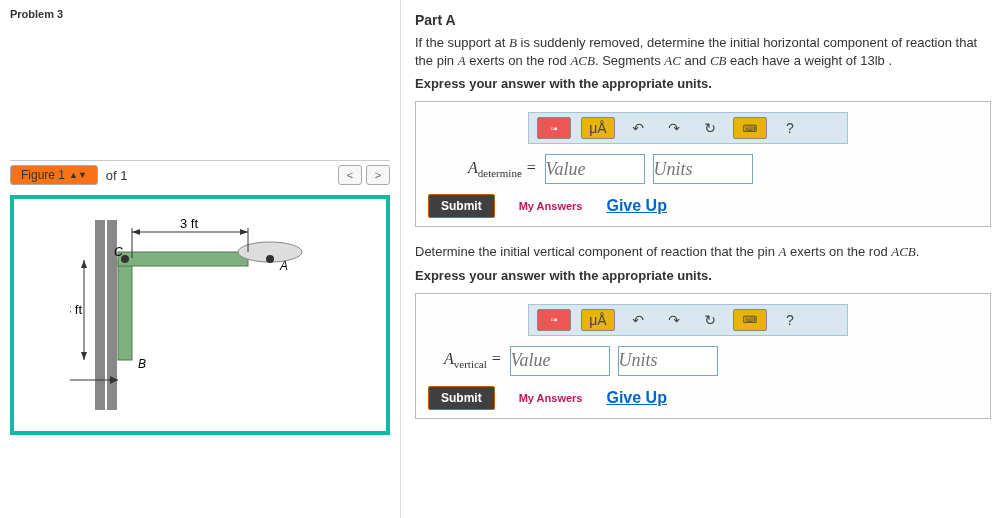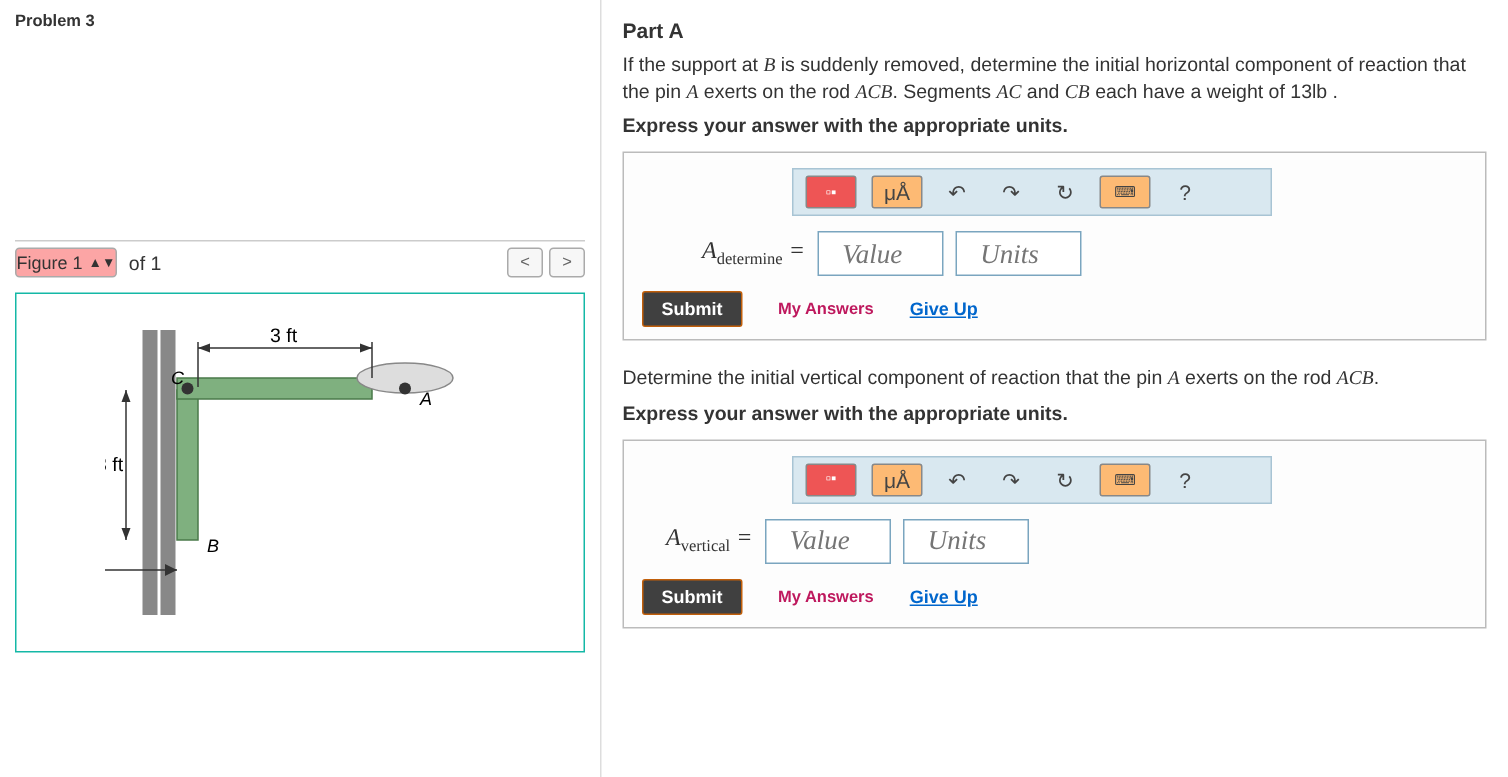--- a/index.html
+++ b/index.html
@@ -2,42 +2,42 @@
 <html><head>
 <meta charset="utf-8">
 <style>
   * { box-sizing: border-box; margin: 0; padding: 0; }
   body { font-family: Arial, sans-serif; font-size: 13px; color: #333; background: #fff; width: 1005px; height: 518px; overflow: hidden; }
   .layout { display: flex; width: 100%; height: 100%; }
   .left { width: 400px; padding: 8px 10px; }
   .right { flex: 1; padding: 8px 14px; border-left: 1px solid #ddd; }
   .prob-title { font-size: 11px; font-weight: bold; margin-bottom: 140px; }
   .fig-bar { display: flex; align-items: center; gap: 8px; border-top: 1px solid #ccc; padding: 4px 0; }
-  .fig-btn { border: 1px solid #aaa; border-radius: 3px; background: #fca5a5; padding: 2px 0; font-size: 12px; display: flex; align-items: center; gap: 4px; }
+  .fig-btn { border: 1px solid #aaa; border-radius: 3px; background: #f97316; padding: 2px 10px; font-size: 12px; display: flex; align-items: center; gap: 4px; }
   .nav-btn { border: 1px solid #aaa; border-radius: 3px; background: #f7f7f7; width: 24px; height: 20px; font-size: 11px; color: #666; display: flex; align-items: center; justify-content: center; }
   .nav-group { margin-left: auto; display: flex; gap: 4px; }
-  .figure-area { border: 1px solid #14b8a6; padding: 6px; margin-top: 6px; height: 240px; display:flex; align-items:center; justify-content:center; }
+  .figure-area { border: 4px solid #14b8a6; padding: 6px; margin-top: 6px; height: 240px; display:flex; align-items:center; justify-content:center; }
   .part-title { font-weight: bold; font-size: 14px; margin: 4px 0 6px; }
   .italic-var { font-style: italic; font-family: 'Times New Roman', serif; }
   .question { line-height: 1.4; margin-bottom: 4px; }
   .link { color: #0066cc; text-decoration: underline; cursor: pointer; }
   .instr { font-weight: bold; margin: 6px 0 10px; }
   .answer-panel { border: 1px solid #bbb; padding: 10px 12px 8px; background: #fdfdfd; margin-bottom: 16px; }
   .toolbar { background: #d9e8f0; border: 1px solid #a8c4d4; padding: 4px 8px; display: flex; align-items: center; gap: 10px; width: 320px; margin-left: 100px; }
   .tb-icon { display: flex; align-items: center; justify-content: center; width: 26px; height: 22px; font-size: 14px; color: #444; }
-  .tb-icon.box { border: 1px solid #888; background: #fdba74; border-radius: 2px; width: 34px; }
+  .tb-icon.box { border: 1px solid #888; background: #eab308; border-radius: 2px; width: 34px; }
   .tb-icon.tmpl { background:#e55; color:#fff; font-weight:bold; font-size:10px;}
   .input-row { display: flex; align-items: center; margin: 10px 0 10px 40px; gap: 8px; }
   .var-label { font-family: 'Times New Roman', serif; font-style: italic; font-size: 16px; }
   .var-label sub { font-size: 11px; font-style: normal;}
-  .val-input { border: 1px solid #7aa5bf; height: 30px; width: 84px; font-size: 18px; font-style: italic; color: #999; font-family: 'Times New Roman', serif; padding: 0 16px; background:#fff; }
+  .val-input { border: 1px solid #7aa5bf; height: 30px; width: 100px; font-size: 18px; font-style: italic; color: #999; font-family: 'Times New Roman', serif; padding: 0 0; background:#fff; }
   .submit-row { display: flex; align-items: center; gap: 24px; margin-top:4px; }
   .submit-btn { background: #404040; color: #fff; border: 1px solid #c15f0a; font-weight: bold; padding: 4px 12px; border-radius: 2px; font-size: 12px; }
   .my-ans { font-weight: bold; color: #be185d; font-size: 11px; }
-  .giveup { color: #0066cc; text-decoration: underline; font-weight: bold; font-size: 12px; }
+  .giveup { color: #0066cc; text-decoration: underline; font-weight: bold; font-size: 16px; }
   svg.fig { width: 260px; height: 210px; }
 </style>
 </head>
 <body>
 
 <div class="layout">
   <div class="left">
     <div class="prob-title">Problem 3</div>
 
     <div class="fig-bar">

